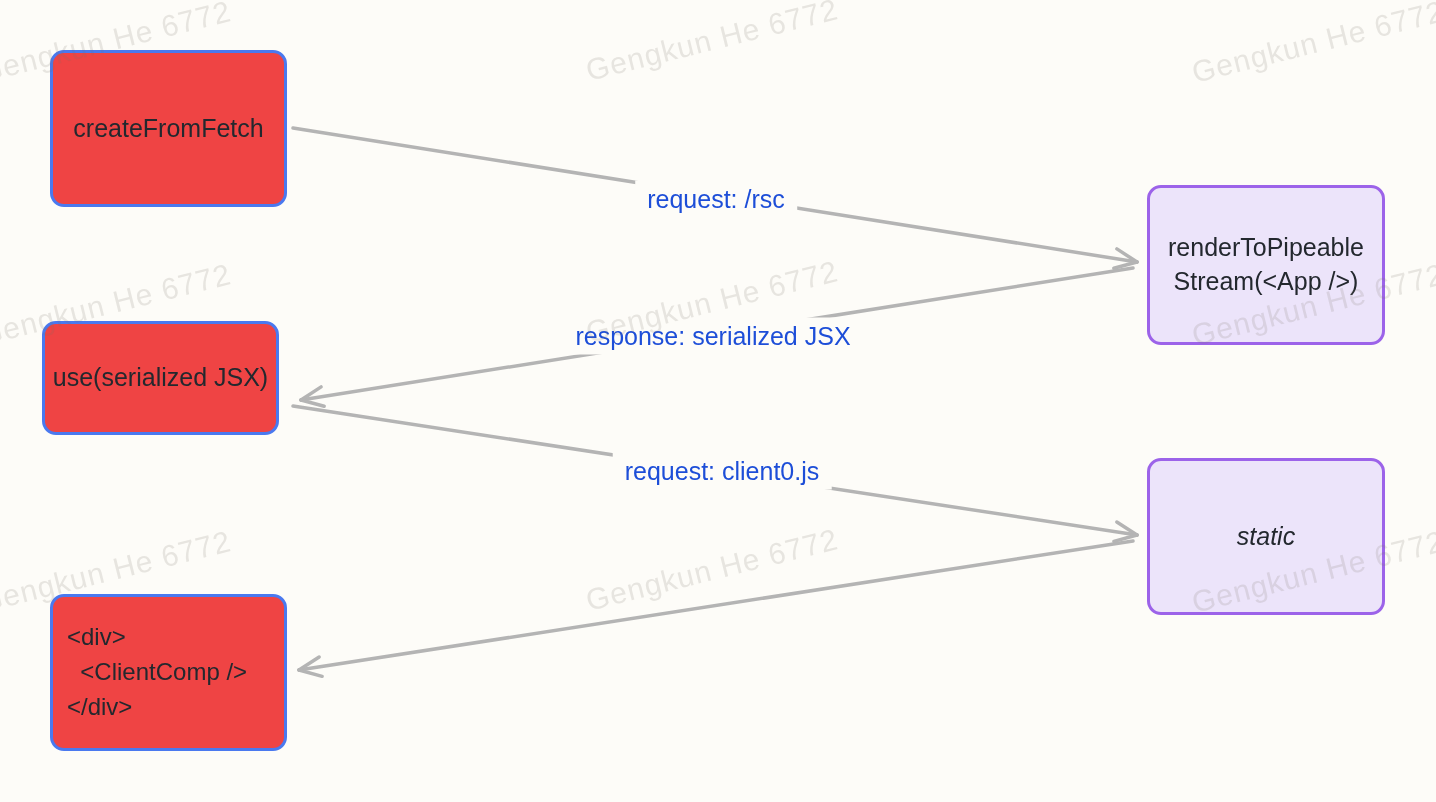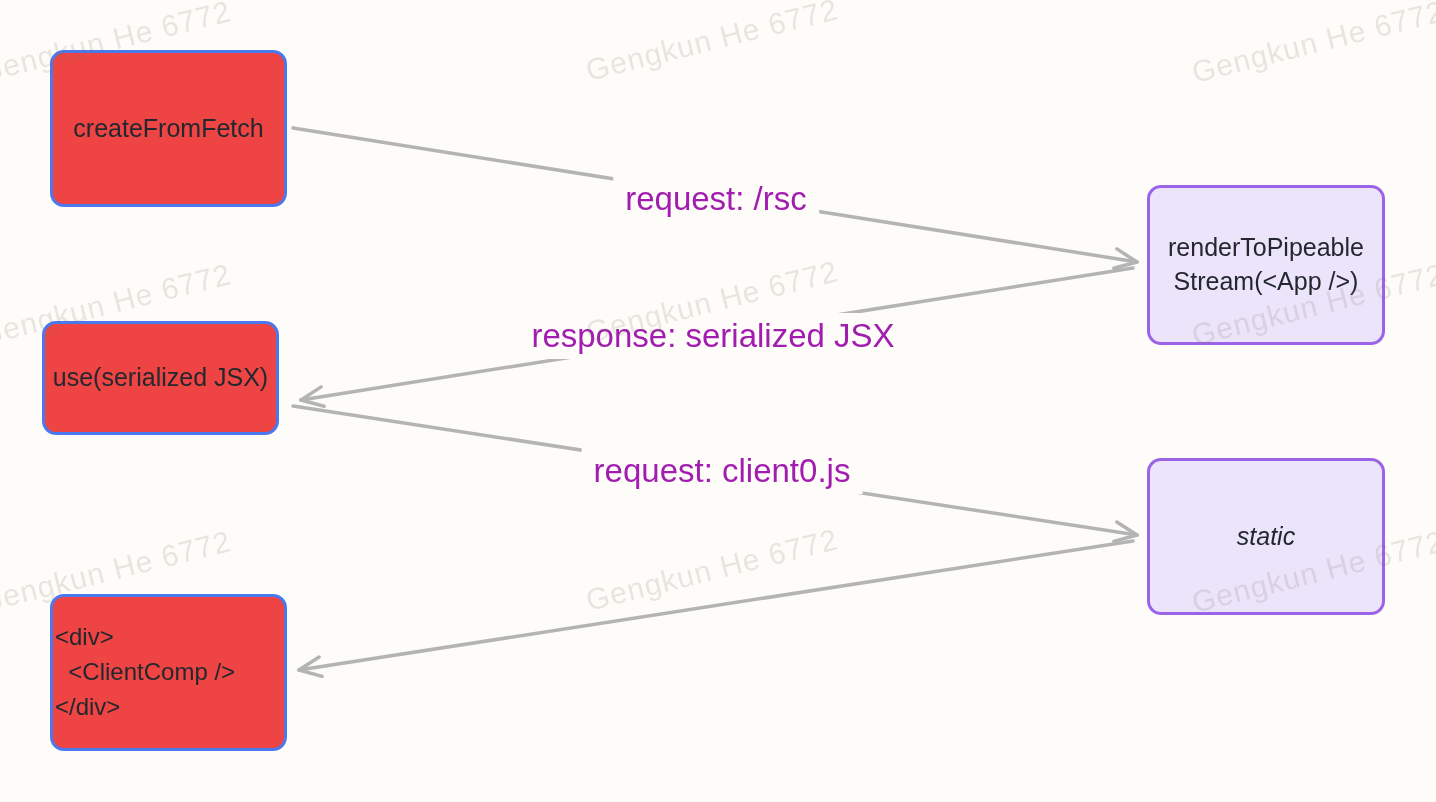--- a/index.html
+++ b/index.html
@@ -15,27 +15,27 @@
     border-radius:14px; border:3px solid;
     display:flex; align-items:center; justify-content:center;
     font-size:25px; color:#23282e; line-height:1.35;
   }
   .node-blue   { background:#ef4444; border-color:#4a79ef; }
   .node-purple { background:#ece4fa; border-color:#9c63e9; }
   .n1 { left:50px;   top:50px;  width:237px; height:157px; }
   .n2 { left:1147px; top:185px; width:238px; height:160px; }
   .n3 { left:42px;   top:321px; width:237px; height:114px; }
   .n4 { left:1147px; top:458px; width:238px; height:157px;font-style:italic; }
-  .n5 { left:50px;   top:594px; width:237px; height:157px; justify-content:flex-start; padding-left:2px; }
+  .n5 { left:50px;   top:594px; width:237px; height:157px; justify-content:flex-start; padding-left:14px; }
   .n2 .node-text { display:block; width:212px; text-align:center; word-break:break-all; }
   .n5 .node-text { white-space:pre; text-align:left; font-size:24px; line-height:1.45; }
   .edge-label {
     position:absolute; z-index:20; transform:translate(-50%,-50%);
     background:#fdfcf8; padding:4px 12px; white-space:nowrap;
-    font-size:33px; color:#a21caf;
+    font-size:25px; color:#1d4ed8;
   }
   .l1 { left:716px; top:199px; }
   .l2 { left:713px; top:336px; }
   .l3 { left:722px; top:471px; }
   .l4 { left:712px; top:608px; }
   .wm-layer { position:absolute; left:0; top:0; width:100%; height:100%; z-index:50; pointer-events:none; }
   .wm {
     position:absolute; transform:translate(-50%,-50%) rotate(-14deg);
     font-size:30px; letter-spacing:1px; white-space:nowrap;
     color:rgba(118,112,102,0.16); font-weight:400;

